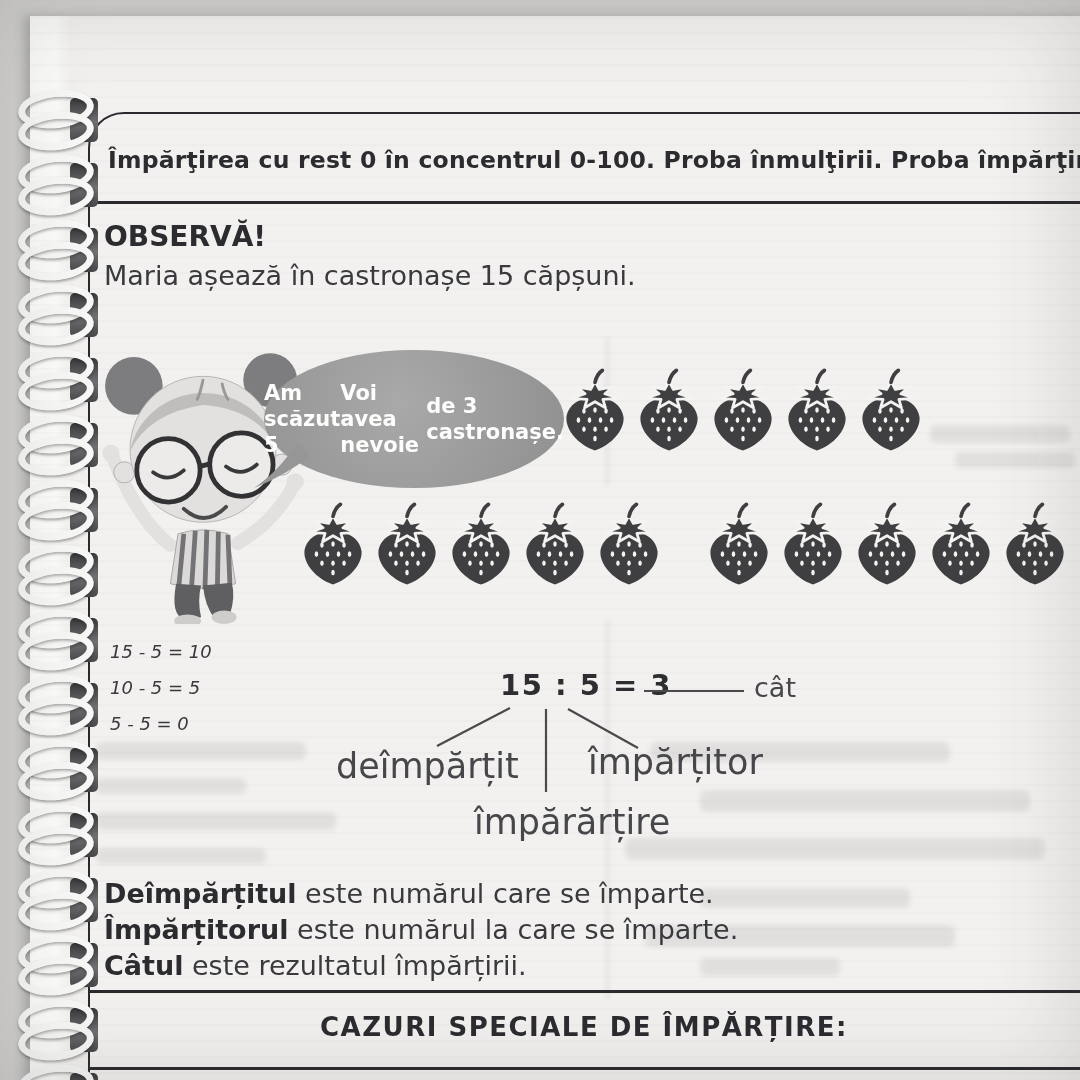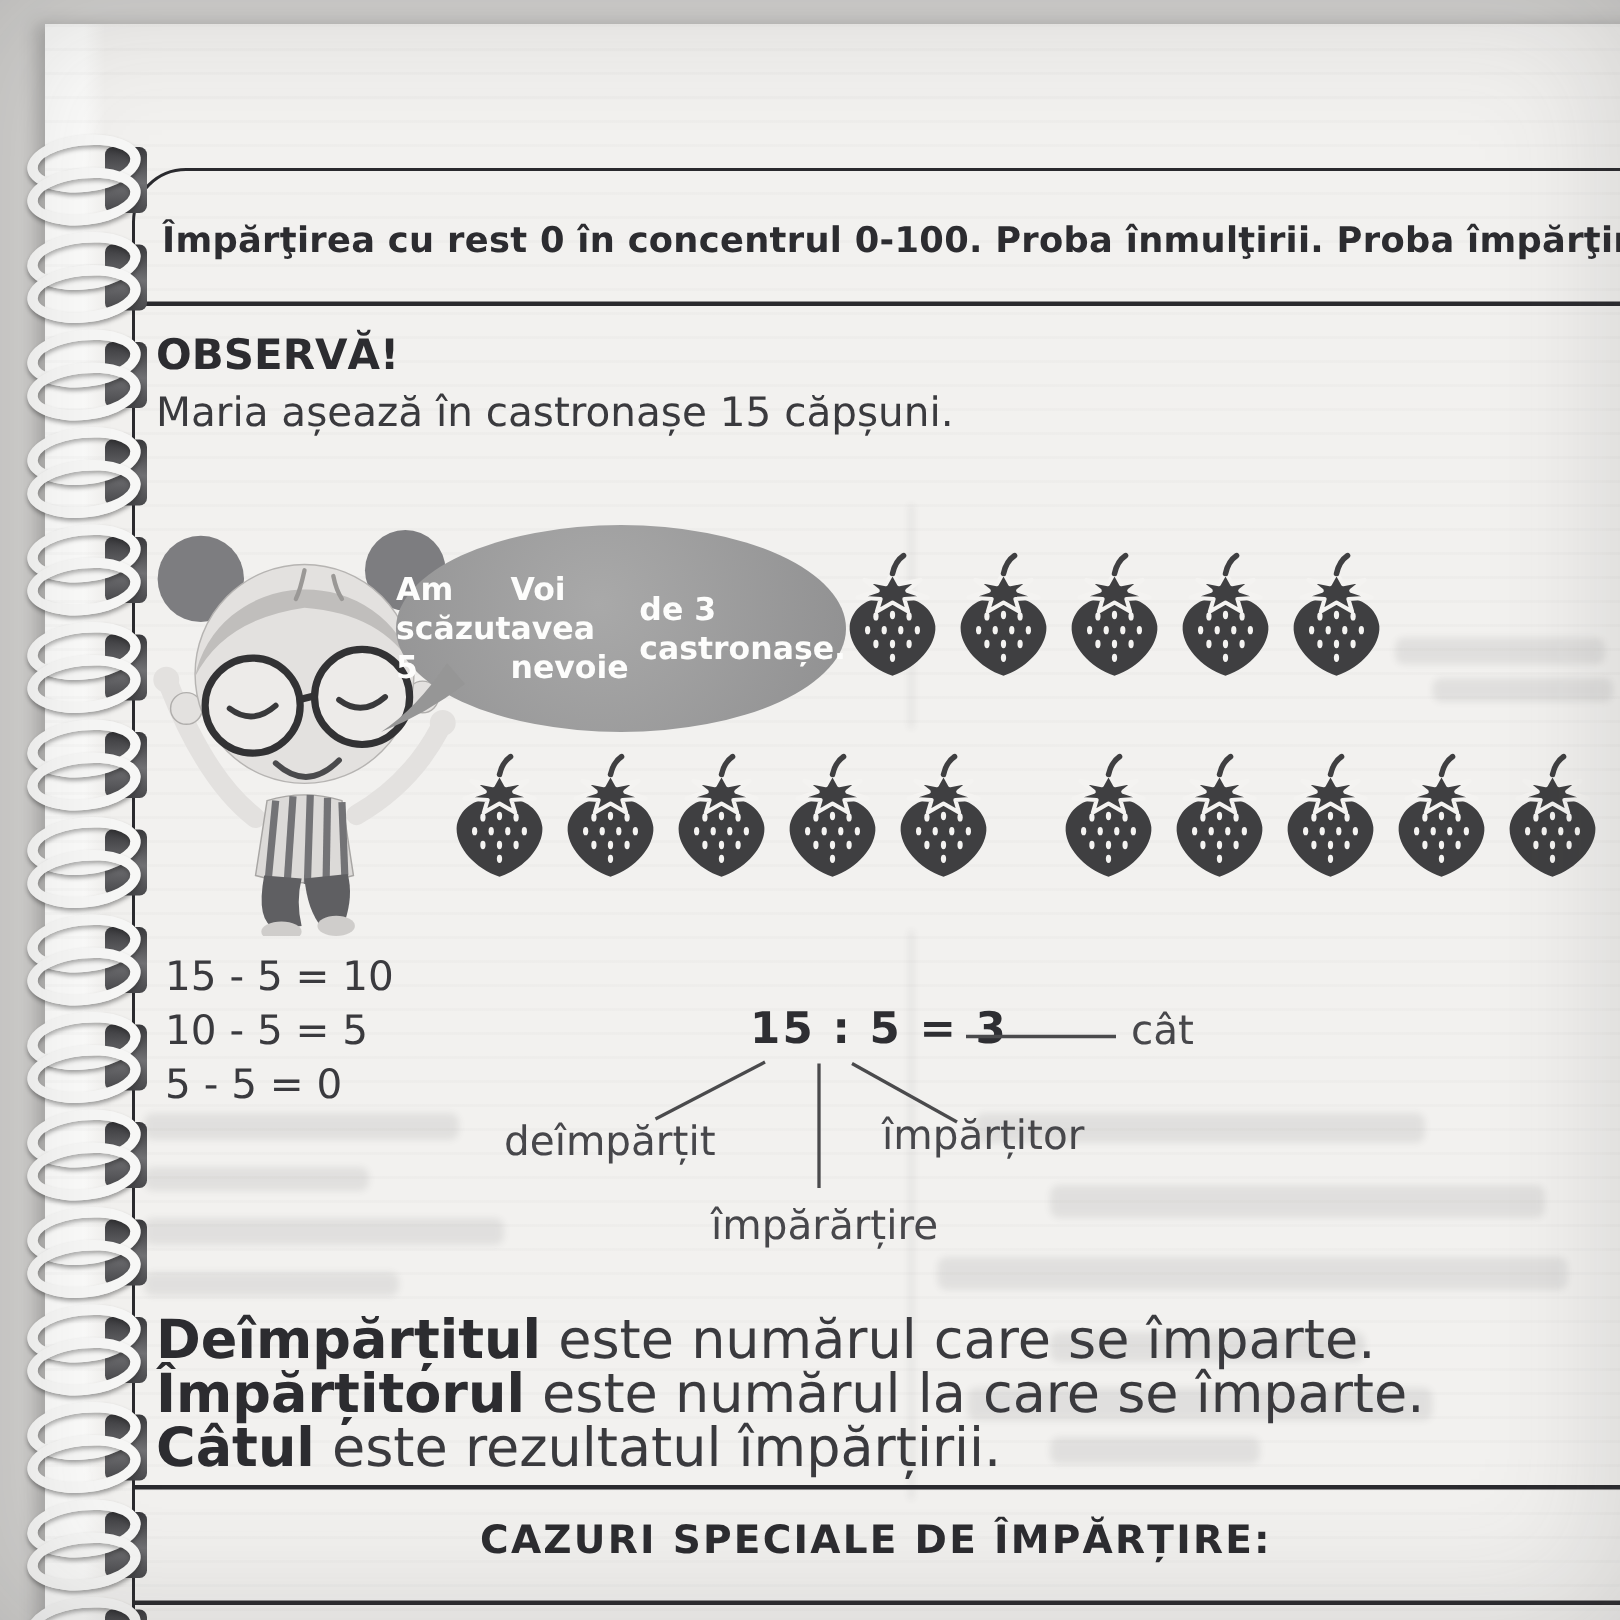--- a/index.html
+++ b/index.html
@@ -14,26 +14,26 @@
   .page::before{content:"";position:absolute;inset:0;
         background:repeating-linear-gradient(180deg,rgba(0,0,0,.015) 0 2px,transparent 2px 16px);}
   .page-border{position:absolute;left:88px;top:112px;width:1060px;height:1040px;
         border:2.5px solid #2a2a2e;border-radius:36px 0 0 0;z-index:2;}
   .hline{position:absolute;height:2.5px;background:#2a2a2e;z-index:2;}
   
   .txt{position:absolute;z-index:3;white-space:nowrap;}
   .title{left:108px;top:146px;font-size:23.5px;font-weight:bold;color:#2c2c30;letter-spacing:.2px;}
   .observa{left:104px;top:220px;font-size:28px;font-weight:bold;color:#2c2c30;}
   .problem{left:104px;top:257px;font-size:27px;line-height:38px;white-space:nowrap;}
-  .math{left:110px;top:634px;font-size:27px;line-height:36px;}
+  .math{left:110px;top:634px;font-size:18px;line-height:36px;font-style:italic;}
   .rewrite{left:410px;top:634px;font-size:27px;}
   .equation{left:500px;top:668px;font-size:29px;font-weight:bold;letter-spacing:1.5px;color:#2e2e32;}
   .cat{left:754px;top:672px;font-size:27px;color:#47474b;}
-  .lbl{font-size:27px;color:#47474b;}
-  .defs{left:104px;top:876px;font-size:36px;line-height:36px;}
+  .lbl{font-size:35px;color:#47474b;}
+  .defs{left:104px;top:876px;font-size:27px;line-height:36px;}
   .defs b{color:#2c2c30;}
   .cazuri{left:88px;top:1012px;width:992px;text-align:center;font-size:26px;
           font-weight:bold;letter-spacing:1.5px;color:#2c2c30;}
   
   .bubble{position:absolute;left:264px;top:350px;width:300px;height:138px;border-radius:50%;
           background:radial-gradient(circle at 45% 38%,#a9a9a9,#8f8f90);z-index:3;
           display:flex;flex-direction:row;align-items:center;justify-content:center;}
   .bubble span{color:#fdfdfc;font-weight:bold;font-size:21px;line-height:26px;}
   .tail{position:absolute;left:250px;top:440px;z-index:3;}
   

